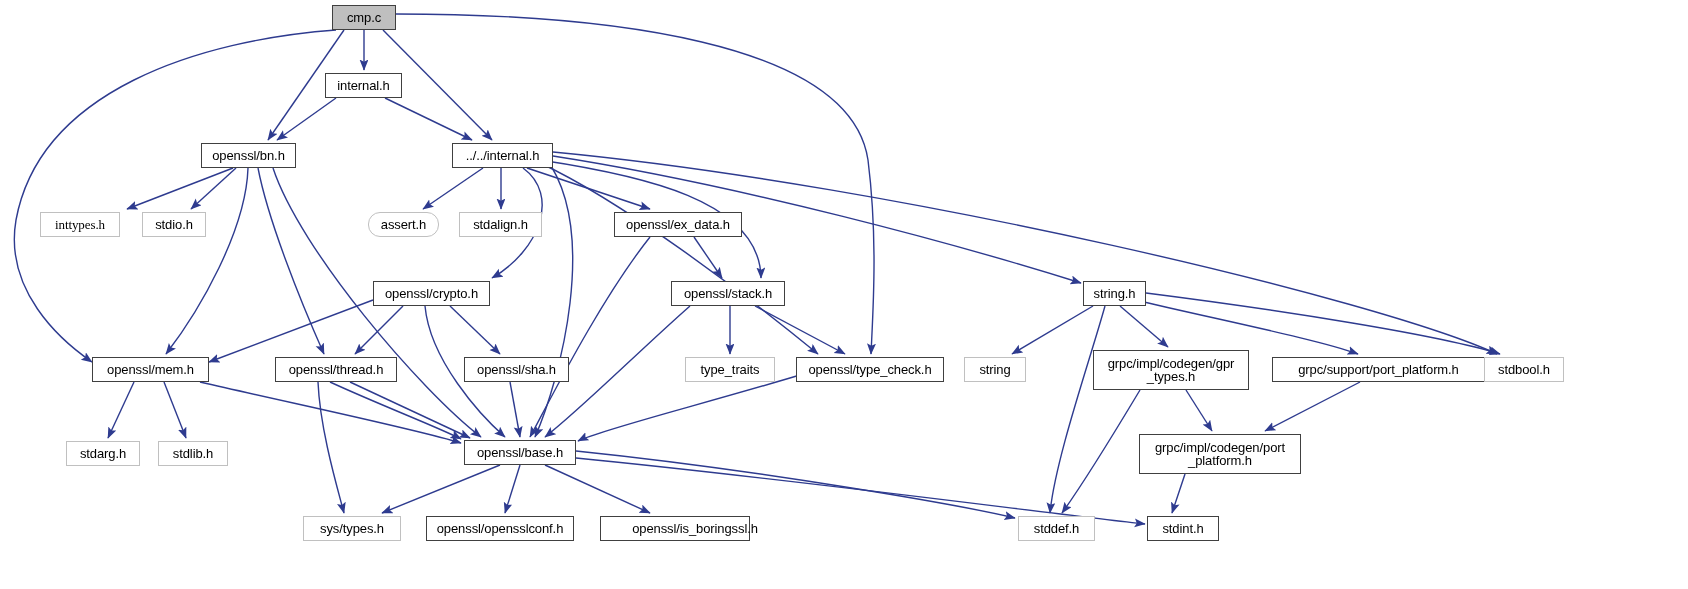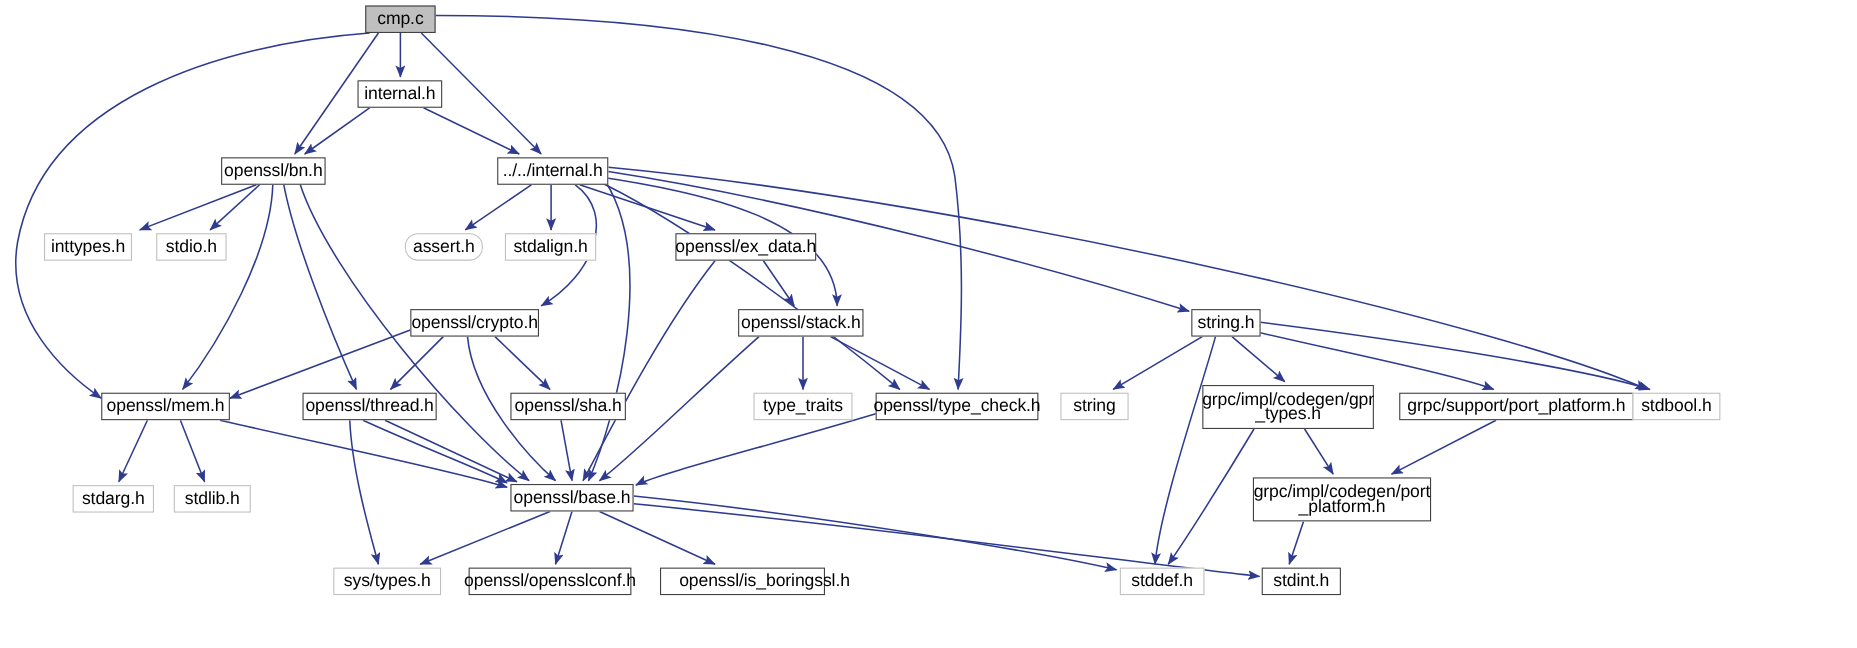--- a/index.html
+++ b/index.html
@@ -26,21 +26,21 @@
   .node {
     position: absolute;
     box-sizing: border-box;
     display: flex;
     align-items: center;
     justify-content: center;
     text-align: center;
     background: #ffffff;
     border: 1px solid #c0c0c0;
     color: #000000;
-    font-size: 16px;
+    font-size: 13px;
     line-height: 13px;
     white-space: pre-line;
     letter-spacing: -0.1px;
   }
   .node.solid {
     border: 1.6px solid #404040;
   }
   .node.root {
     border: 1.6px solid #404040;
     background: #bfbfbf;
@@ -109,21 +109,21 @@
         <path d="M 1140 390 C 1110 440 1075 495 1062 513" fill="none" stroke="#2e3b8f" stroke-width="1.4" marker-end="url(#arrowhead)"></path>
         <path d="M 1360 382 L 1265 431" fill="none" stroke="#2e3b8f" stroke-width="1.4" marker-end="url(#arrowhead)"></path>
         <path d="M 1185 474 L 1172 513" fill="none" stroke="#2e3b8f" stroke-width="1.4" marker-end="url(#arrowhead)"></path>
       </g>
   </svg>
   <div id="nodes-group">
       <div class="node root" style="left: 332px; top: 5px; width: 64px; height: 25px;">cmp.c</div>
       <div class="node solid" style="left: 325px; top: 73px; width: 77px; height: 25px;">internal.h</div>
       <div class="node solid" style="left: 201px; top: 143px; width: 95px; height: 25px;">openssl/bn.h</div>
       <div class="node solid" style="left: 452px; top: 143px; width: 101px; height: 25px;">../../internal.h</div>
-      <div class="node " style="left: 40px; top: 212px; width: 80px; height: 25px;">inttypes.h</div>
+      <div class="node " style="left: 40px; top: 212px; width: 80px; height: 25px; font-family: Liberation Serif, serif;">inttypes.h</div>
       <div class="node " style="left: 142px; top: 212px; width: 64px; height: 25px;">stdio.h</div>
       <div class="node " style="left: 368px; top: 212px; width: 71px; height: 25px; border-radius: 12px;">assert.h</div>
       <div class="node " style="left: 459px; top: 212px; width: 83px; height: 25px;">stdalign.h</div>
       <div class="node solid" style="left: 614px; top: 212px; width: 128px; height: 25px; text-align: right;">openssl/ex_data.h</div>
       <div class="node solid" style="left: 373px; top: 281px; width: 117px; height: 25px;">openssl/crypto.h</div>
       <div class="node solid" style="left: 671px; top: 281px; width: 114px; height: 25px;">openssl/stack.h</div>
       <div class="node solid" style="left: 1083px; top: 281px; width: 63px; height: 25px;">string.h</div>
       <div class="node solid" style="left: 92px; top: 357px; width: 117px; height: 25px;">openssl/mem.h</div>
       <div class="node solid" style="left: 275px; top: 357px; width: 122px; height: 25px;">openssl/thread.h</div>
       <div class="node solid" style="left: 464px; top: 357px; width: 105px; height: 25px;">openssl/sha.h</div>

